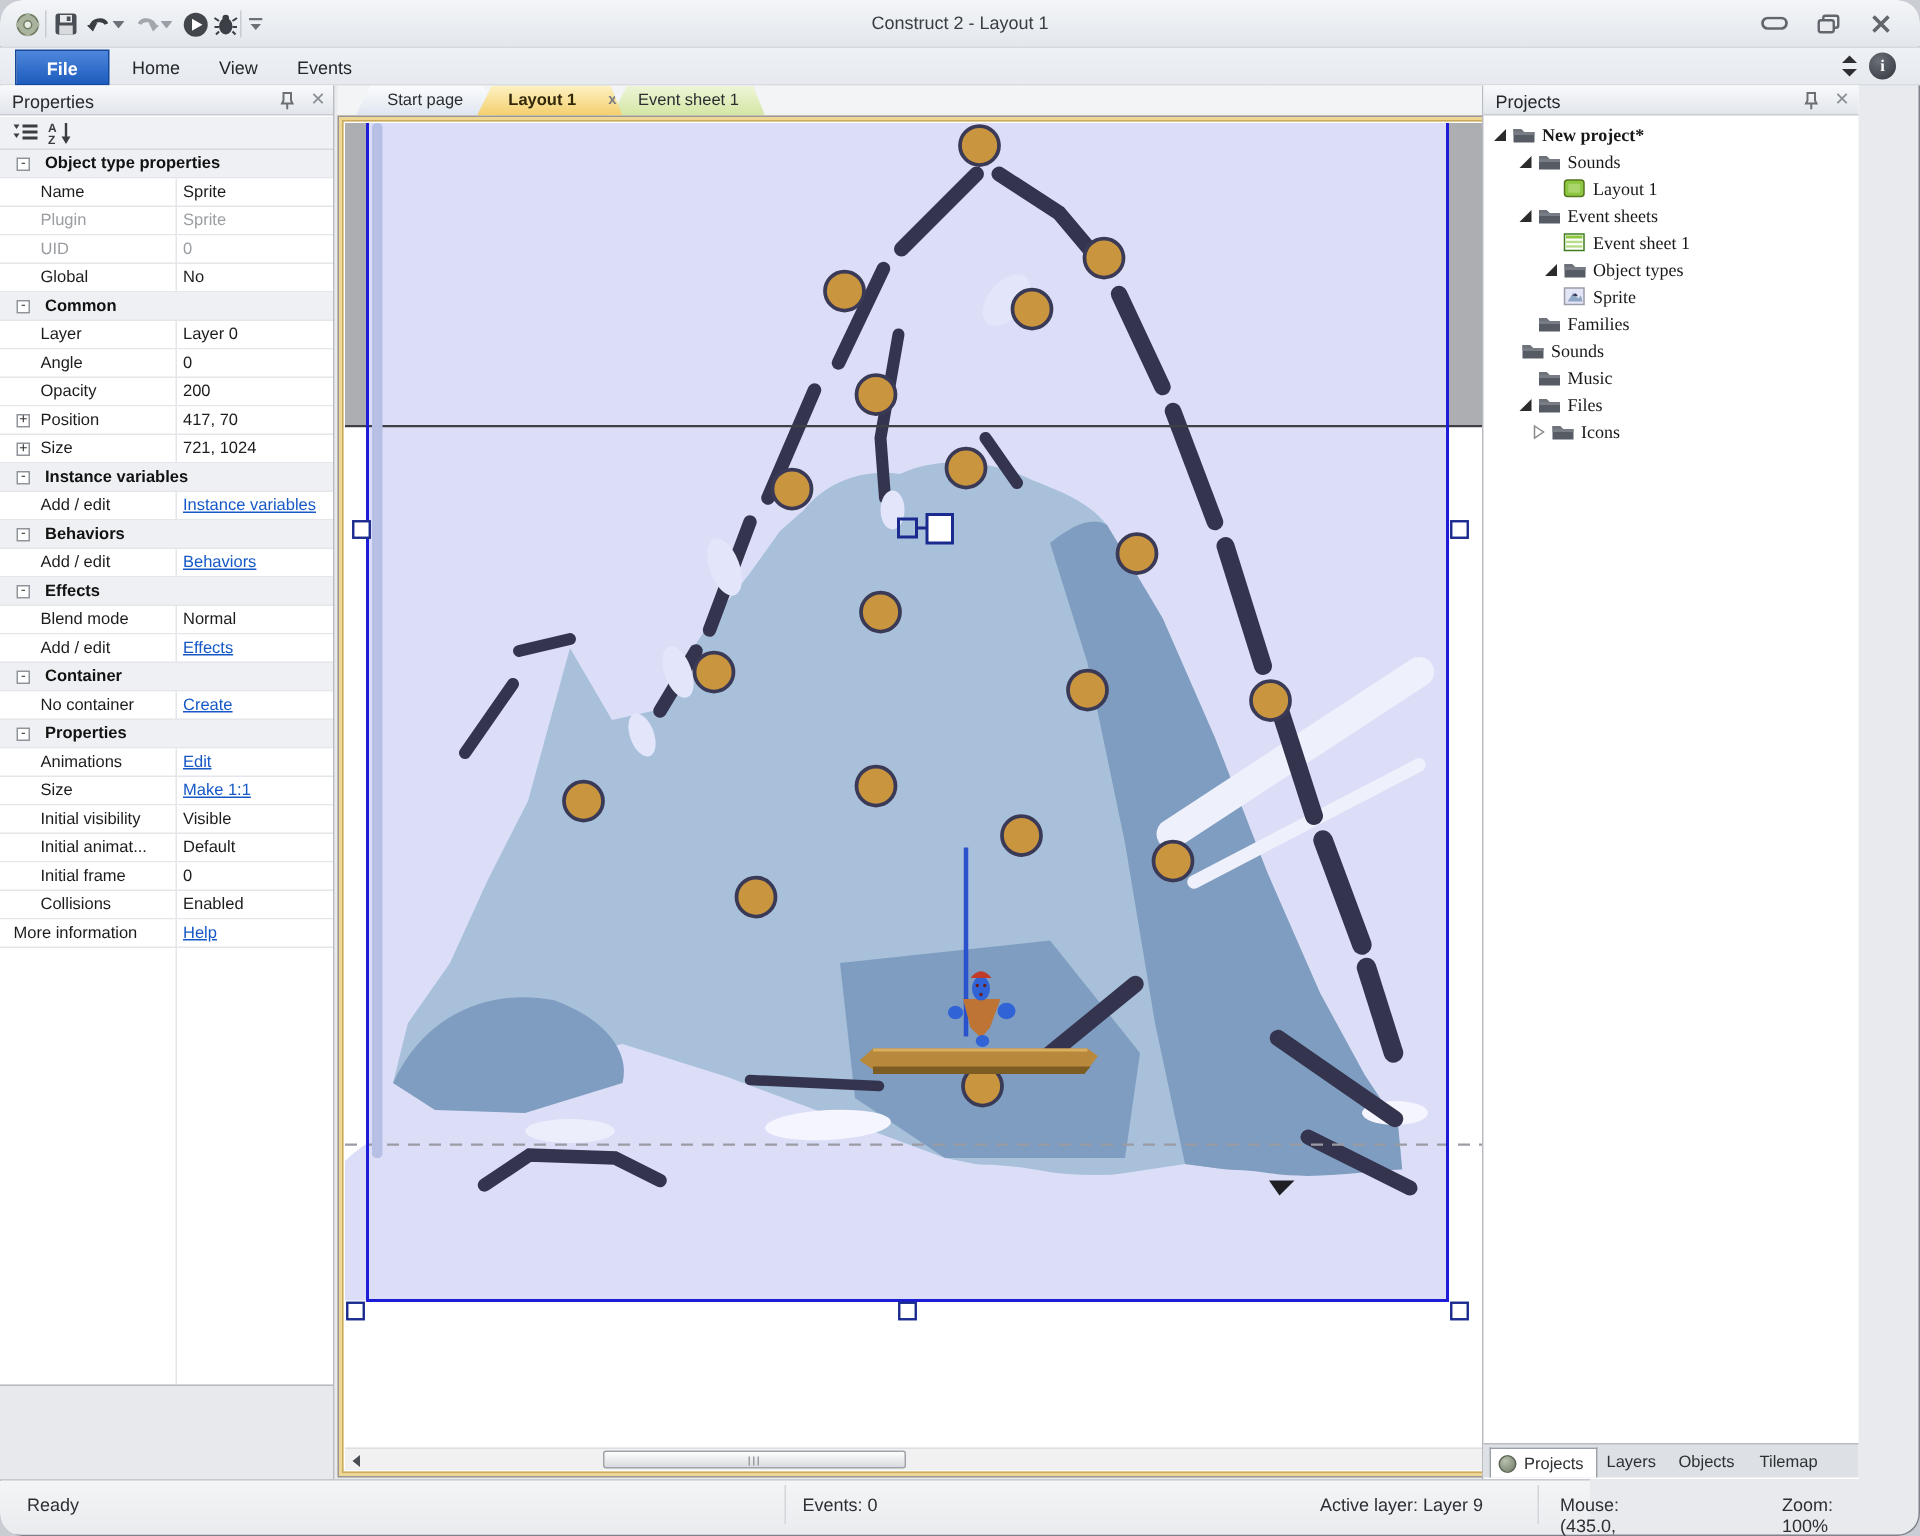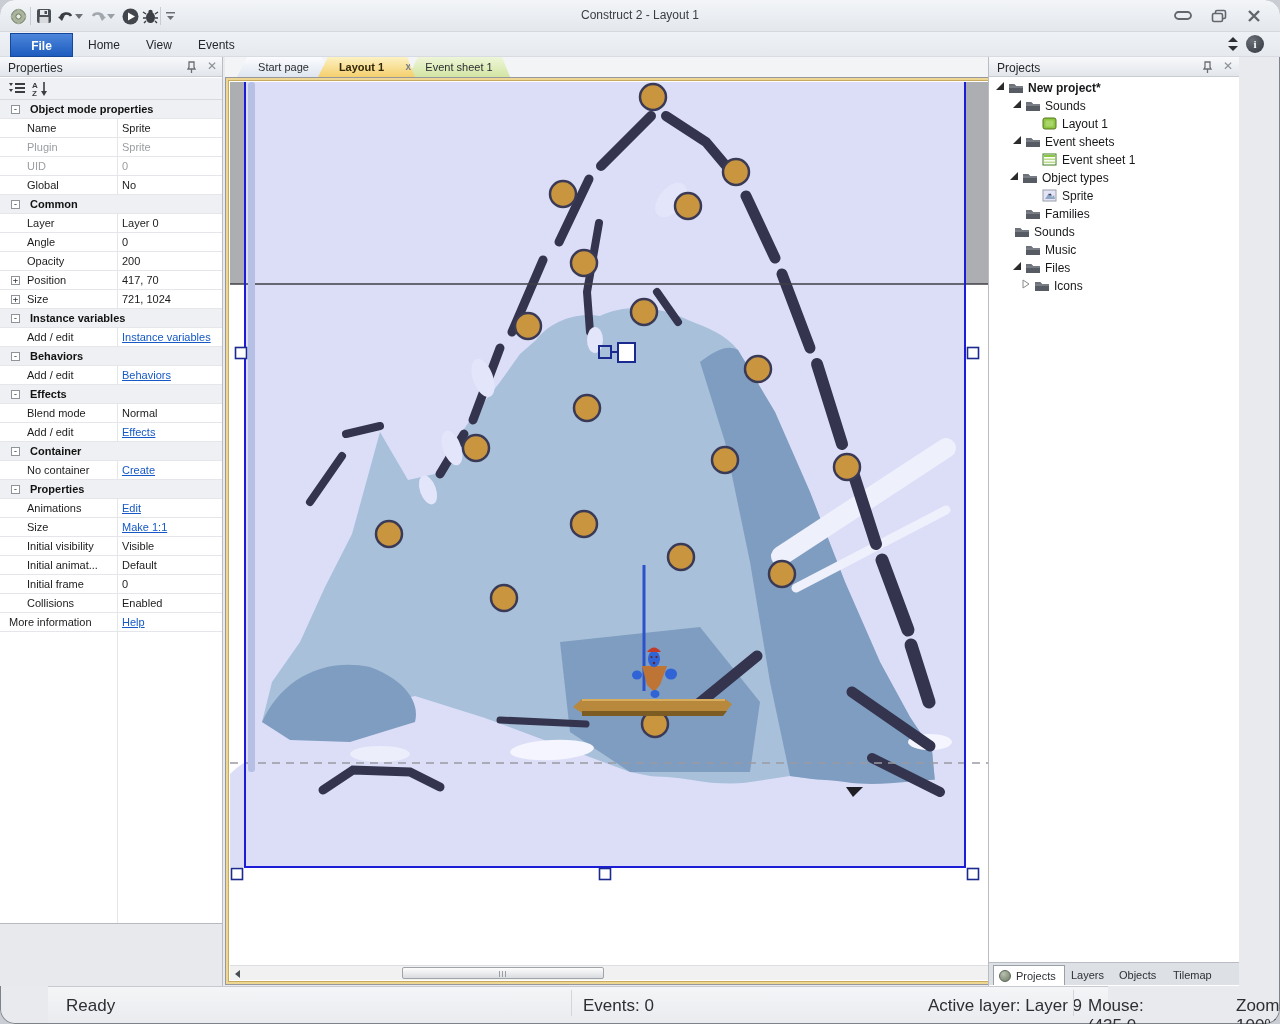--- a/index.html
+++ b/index.html
@@ -70,32 +70,32 @@
   #sbcorner{position:absolute;left:775px;top:884px;width:16px;height:15px;background:#ececee;}
   .sb-thumb{position:absolute;background:linear-gradient(90deg,#fdfdfd,#d9dcdf);border:1px solid #a0a4a9;border-radius:2px;}
   #vsb-thumb{left:1px;top:16px;width:13px;height:434px;}
   #hsb-thumb{left:172px;top:1px;width:202px;height:12px;background:linear-gradient(#fdfdfd,#d9dcdf);}
   .sb-arrow{position:absolute;width:0;height:0;}
   .grip-v{position:absolute;left:3px;width:7px;height:1px;background:#9a9ea3;}
   .grip-h{position:absolute;top:3px;width:1px;height:6px;background:#9a9ea3;}
   
   #projects{position:absolute;left:988px;top:57px;width:251px;height:929px;background:#fff;border-left:1px solid #b9bdc3;}
   #tree{position:absolute;left:0;top:24px;right:1px;}
-  .trow{position:relative;height:18px;display:flex;align-items:flex-start;}
+  .trow{position:relative;height:18px;display:flex;align-items:center;font-family:Liberation Serif, serif;}
   .trow .tlabel{margin-left:4px;font-size:12px;color:#17181a;white-space:nowrap;}
   .texp{width:10px;height:10px;flex:0 0 10px;margin-right:3px;}
   .ticon{width:16px;height:14px;flex:0 0 16px;}
   #proj-tabs{position:absolute;left:0;top:905px;width:250px;height:23px;background:#dde0e5;border-top:1px solid #b9bdc3;}
   .ptab{position:absolute;top:2px;height:20px;padding:4px 8px 0 8px;font-size:11px;color:#2e3134;}
   .ptab.active{background:#fff;border:1px solid #9aa0a8;border-bottom:none;padding-left:22px;}
   .ptab-icon{position:absolute;left:5px;top:4px;width:12px;height:12px;border-radius:50%;
     background:radial-gradient(circle at 35% 30%,#b9c0ae,#6d7a66);border:1px solid #5b6657;}
   
   #statusbar{position:absolute;left:0;top:986px;width:1060px;height:37px;
-    background:linear-gradient(#f4f5f7,#e9ebee);border-top:1px solid #c6c9cf;font-size:17px;color:#2f2f33;margin-left:48px;}
+    background:linear-gradient(#f4f5f7,#e9ebee);border-top:1px solid #c6c9cf;font-size:12px;color:#2f2f33;}
   .status-item{position:absolute;top:9px;}
   .status-div{position:absolute;top:3px;width:1px;height:26px;background:#d2d5da;}
   svg text{font-family:"Liberation Sans",sans-serif;}
 </style>
 </head>
 <body>
 
 <div id="app">
 
   <div id="titlebar">
@@ -219,21 +219,21 @@
             <text x="0" y="8" font-size="8" font-weight="bold" fill="#3a3d42">A</text>
             <text x="0" y="16" font-size="8" font-weight="bold" fill="#3a3d42">Z</text>
             <path d="M12,2 L12,12" stroke="#3a3d42" stroke-width="1.6"></path>
             <path d="M9,11 L15,11 L12,16 Z" fill="#3a3d42"></path>
           </svg>
       </span>
     </div>
     <div id="prop-grid">
         <div class="prow category">
           <span class="expbox">-</span>
-          <span class="plabel">Object mode properties</span>
+          <span class="plabel">Object type properties</span>
         </div>
         <div class="prow">
           <span class="plabel">Name</span>
           <span class="pvalue">Sprite</span>
         </div>
         <div class="prow disabled">
           <span class="plabel">Plugin</span>
           <span class="pvalue">Sprite</span>
         </div>
         <div class="prow disabled">
@@ -564,21 +564,21 @@
         <div class="trow" style="padding-left: 40px;">
           <span class="texp"></span>
           <span class="ticon"><svg width="15" height="13">
               <rect x="1" y="1" width="13" height="11" fill="#fff" stroke="#3f7d1f"></rect>
               <rect x="2" y="2" width="11" height="2" fill="#8dc63f"></rect>
               <rect x="2" y="5.5" width="11" height="1.6" fill="#b9dc8a"></rect>
               <rect x="2" y="8.5" width="11" height="1.6" fill="#b9dc8a"></rect>
             </svg></span>
           <span class="tlabel">Event sheet 1</span>
         </div>
-        <div class="trow" style="padding-left: 20px;">
+        <div class="trow" style="padding-left: 40px;">
           <span class="texp"><svg width="10" height="10">
               <polygon points="9,1 9,9 1,9" fill="#2b2b2b"></polygon>
             </svg></span>
           <span class="ticon"><svg width="16" height="13">
               <path d="M1,3 L6,3 L8,5 L15,5 L15,12 L1,12 Z" fill="#575c64"></path>
               <path d="M1,3 L6,3 L8,5 L1,5 Z" fill="#6e737b"></path>
               <rect x="1" y="5" width="14" height="2" fill="#787d85"></rect>
             </svg></span>
           <span class="tlabel">Object types</span>
         </div>

